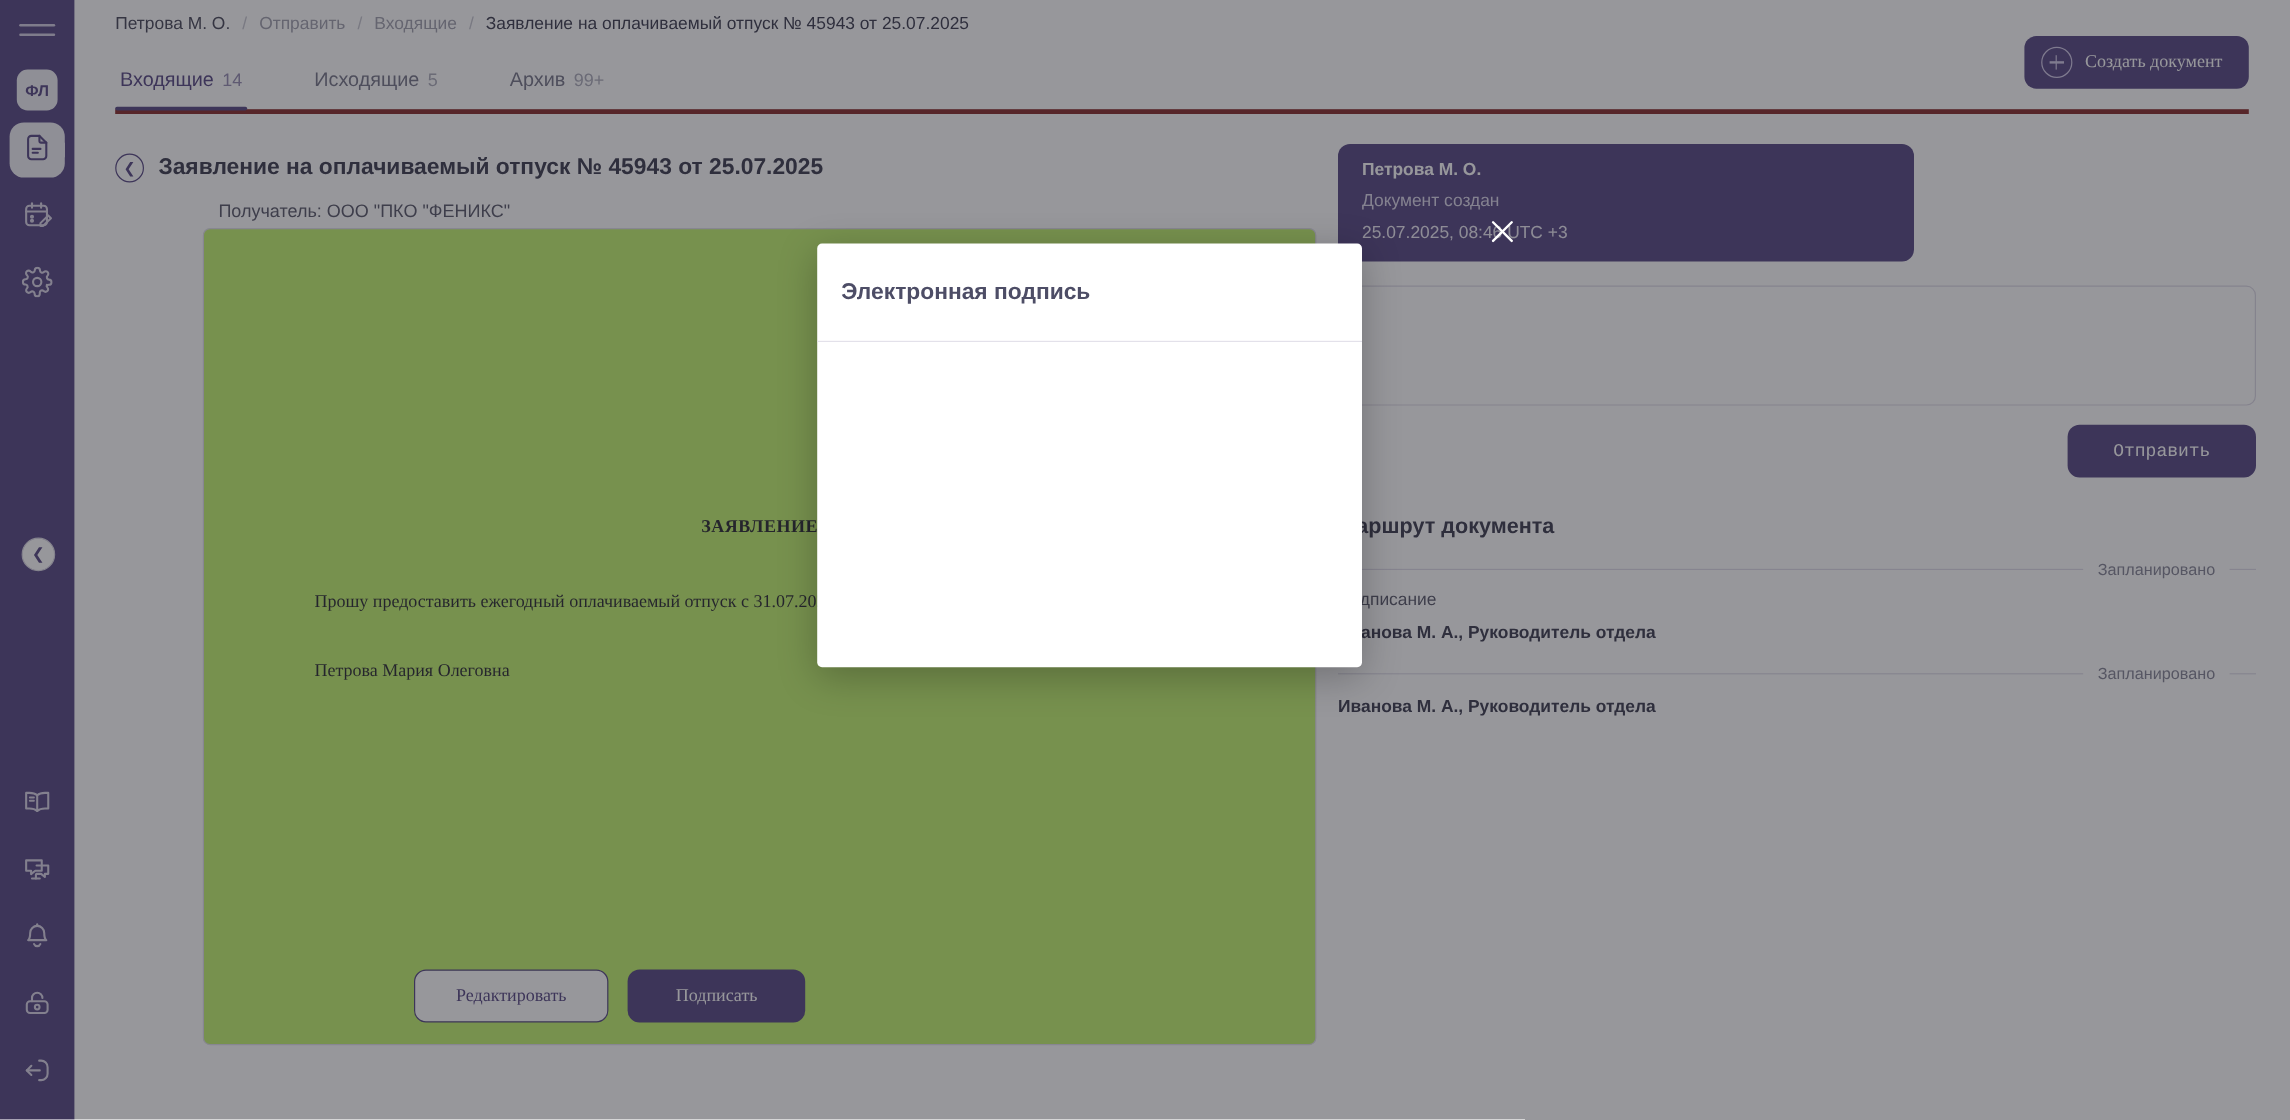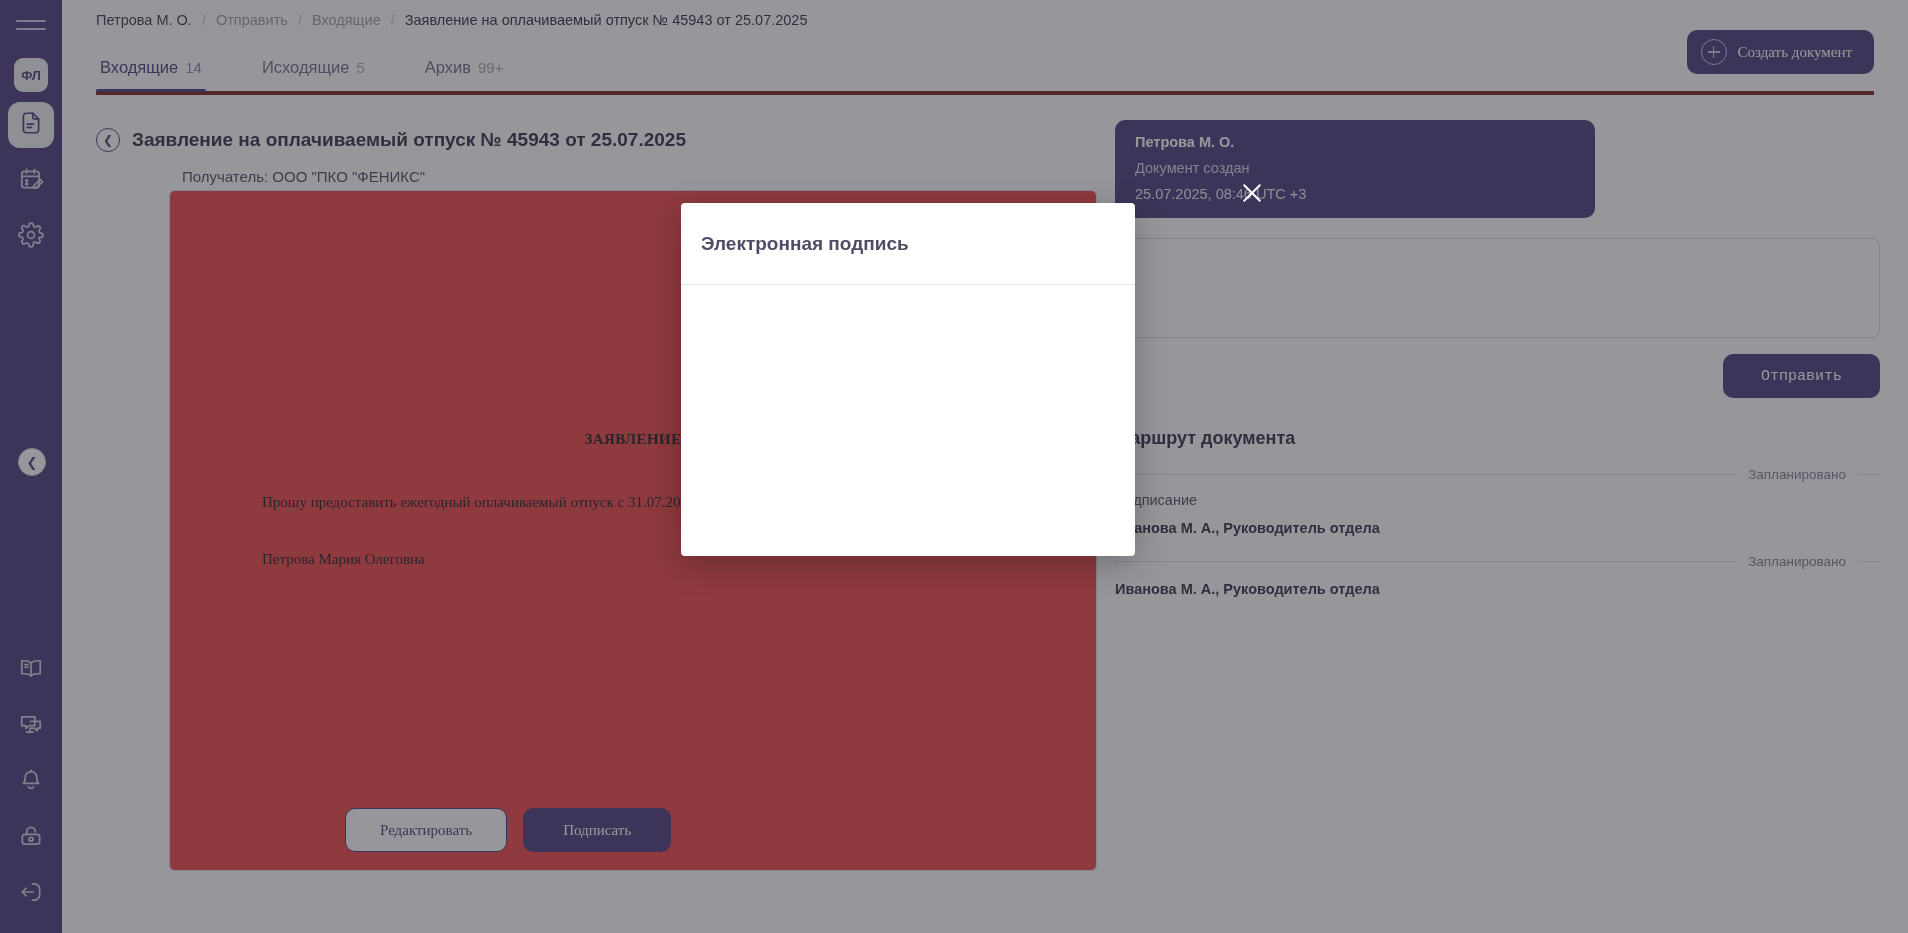--- a/index.html
+++ b/index.html
@@ -129,21 +129,21 @@
   .doc-title { font-size: 19px; font-weight: bold; color: #2e2e42; white-space: nowrap; }
   .recipient {
     position: absolute; left: 120px; top: 168px;
     font-size: 15px; color: #4d4d5f; white-space: nowrap;
   }
 
   
   .paper {
     position: absolute; left: 107px; top: 190px;
     width: 928px; height: 681px;
-    background: #ef4444; border: 1px solid #dedce8;
+    background: #bef264; border: 1px solid #dedce8;
     border-radius: 6px;
     overflow: hidden;
   }
   .paper-inner { position: relative; width: 100%; height: 100%;
     font-family: "Liberation Serif", "DejaVu Serif", serif; color: #1b1b22; }
   .addr-block {
     position: absolute; right: 92px; top: 48px;
     text-align: left; font-size: 13.5px; line-height: 1.18; white-space: pre-line;
   }
   .paper-h1 {

